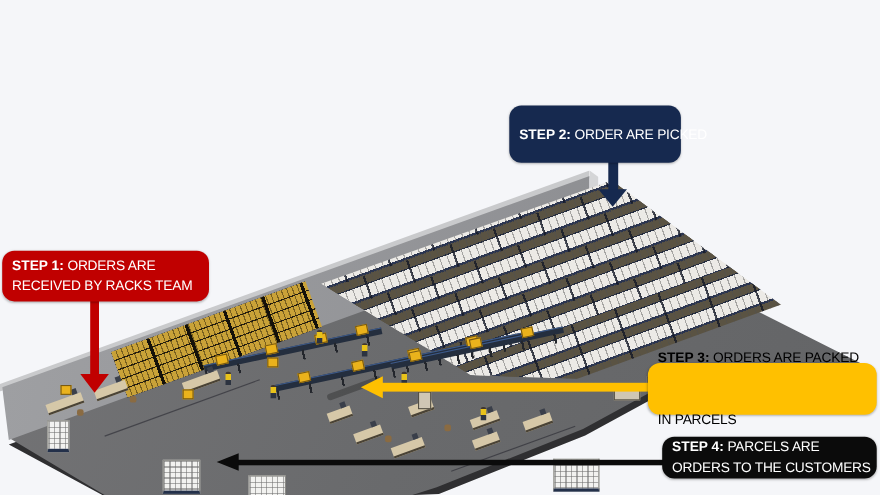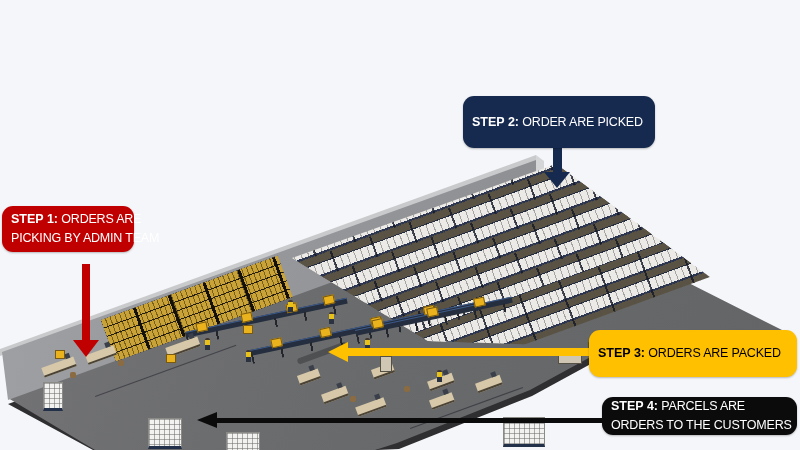--- a/index.html
+++ b/index.html
@@ -45,22 +45,22 @@
   .goldbox{position:absolute;width:8px;height:7px;background:#eab21c;border:1px solid #7a5a10;}
   .shadow{position:absolute;background:rgba(0,0,0,.26);border-radius:4px;transform:rotate(-20deg);}
   .zone{position:absolute;height:0;border-top:1.5px solid rgba(25,25,35,.5);transform:rotate(-20deg);transform-origin:0 0;}
 
   
   .callout{position:absolute;border-radius:11px;display:flex;flex-direction:column;justify-content:center;
       padding:5px 9px;font-size:12.5px;line-height:1.5;letter-spacing:-.2px;z-index:6;
       box-shadow:0 1px 2px rgba(0,0,0,.25);box-sizing:border-box;}
   .callout .ln{white-space:nowrap;}
   .callout b{font-weight:bold;letter-spacing:0;}
-  #step1{left:2px;top:206px;width:132px;height:46px;background:#c00000;color:#ffffff;}
-  #step2{left:463px;top:96px;width:192px;height:52px;background:#16294f;color:#ffffff;}
+  #step1{left:2px;top:228px;width:188px;height:46px;background:#c00000;color:#ffffff;}
+  #step2{left:463px;top:96px;width:156px;height:52px;background:#16294f;color:#ffffff;}
   #step3{left:589px;top:330px;width:208px;height:47px;background:#ffc000;color:#000000;gap:37px;}
   #step4{left:602px;top:397px;width:195px;height:38px;background:#0b0b0b;color:#ffffff;}
   .aline{position:absolute;z-index:5;}
   .tri{position:absolute;width:0;height:0;z-index:5;}
 </style>
 </head>
 <body>
 
 <div class="stage">
 
@@ -151,26 +151,27 @@
   <div class="tri" style="left:544px;top:172px;border-left:13px solid transparent;border-right:13px solid transparent;border-top:16px solid #16294f;"></div>
 
   <div class="aline" style="left:347px;top:348px;width:243px;height:8px;background:#ffc000;"></div>
   <div class="tri" style="left:328px;top:342px;border-top:10px solid transparent;border-bottom:10px solid transparent;border-right:20px solid #ffc000;"></div>
 
   <div class="aline" style="left:216px;top:418px;width:388px;height:5px;background:#0b0b0b;"></div>
   <div class="tri" style="left:197px;top:412px;border-top:8px solid transparent;border-bottom:8px solid transparent;border-right:20px solid #0b0b0b;"></div>
 
   <div class="callout" id="step1">
     <div class="ln"><b>STEP 1:</b><span> ORDERS ARE</span></div>
-    <div class="ln">PICKING BY ADMIN TEAM</div>
+    <div class="ln">RECEIVED BY RACKS TEAM</div>
   </div>
   <div class="callout" id="step2">
     <div class="ln"><b>STEP 2:</b><span> ORDER ARE PICKED</span></div>
   </div>
   <div class="callout" id="step3">
     <div class="ln"><b>STEP 3:</b><span> ORDERS ARE PACKED</span></div>
+    <div class="ln">IN PARCELS</div>
   </div>
   <div class="callout" id="step4">
     <div class="ln"><b>STEP 4:</b><span> PARCELS ARE</span></div>
     <div class="ln">ORDERS TO THE CUSTOMERS</div>
   </div>
 
 </div>
 
 </body></html>

